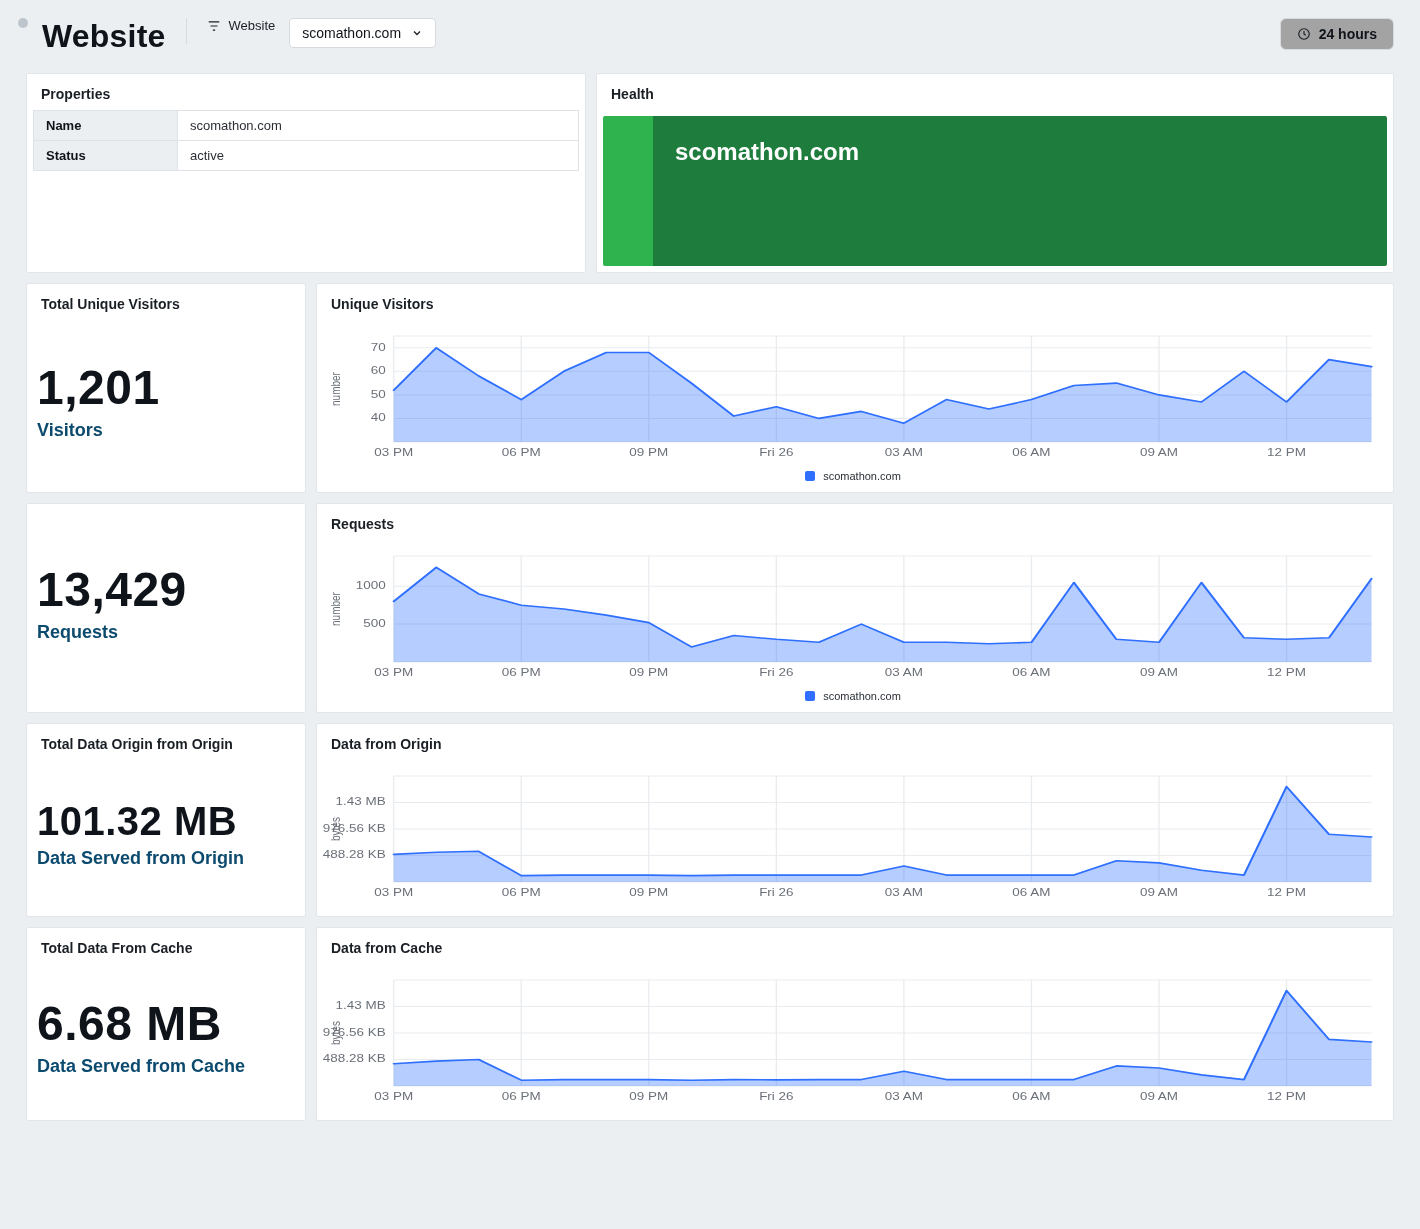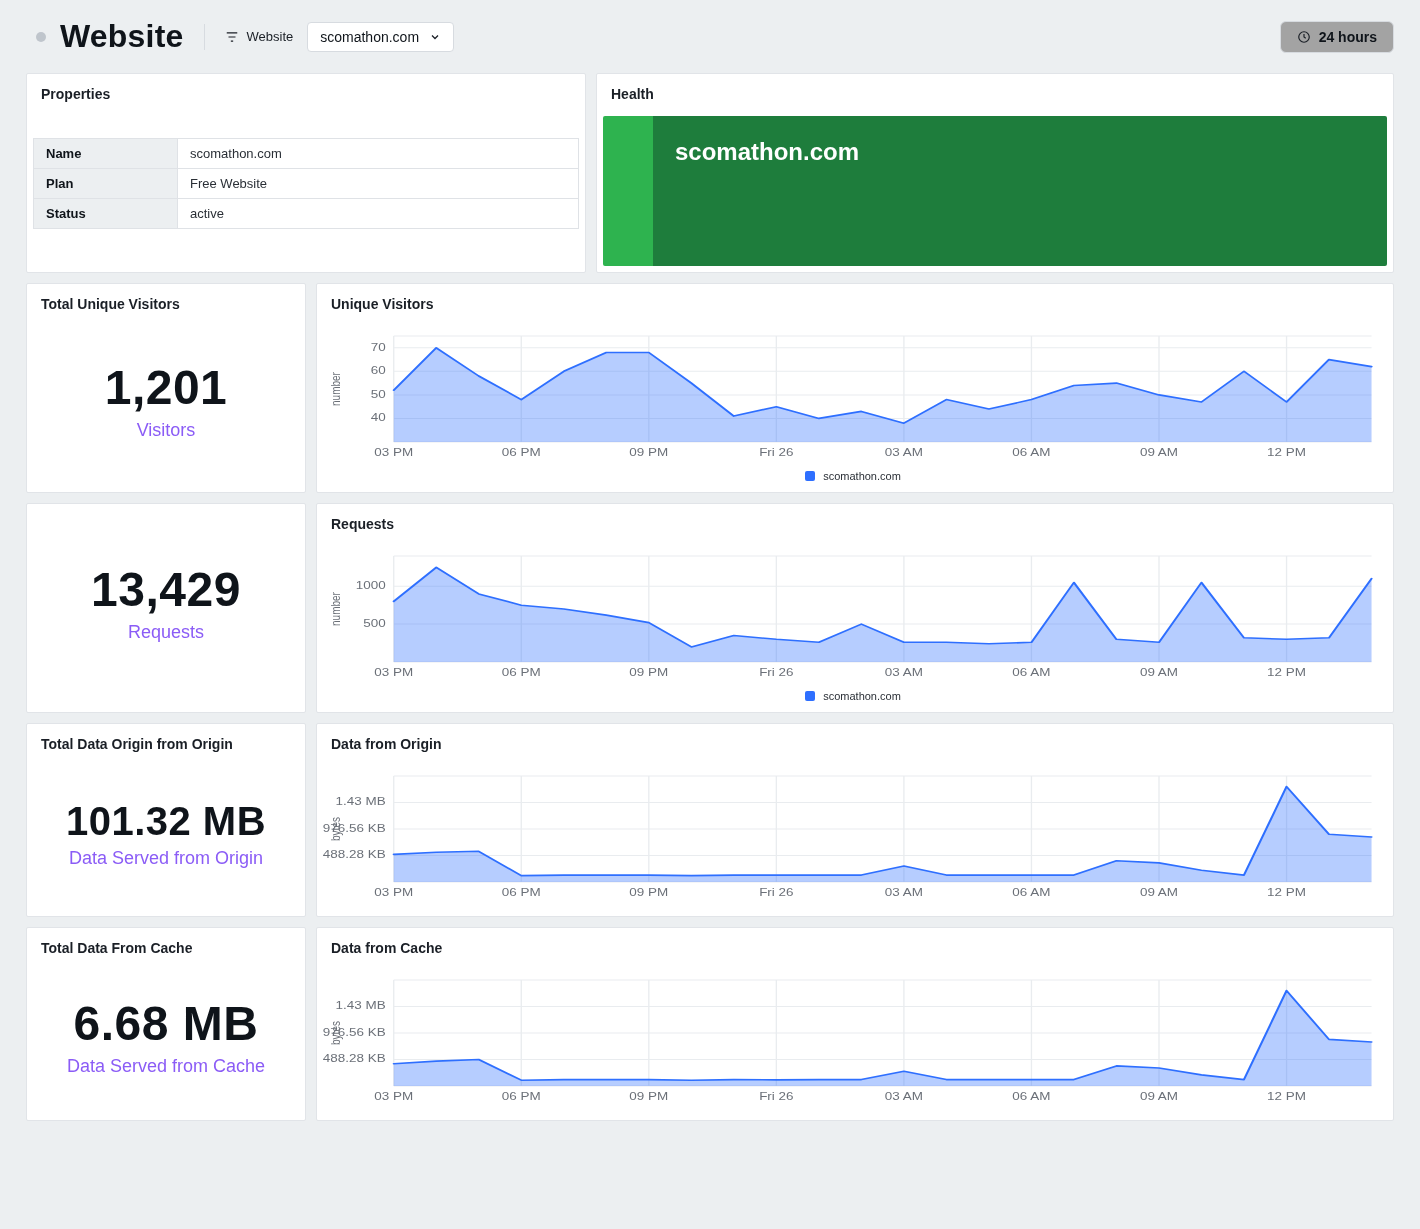--- a/index.html
+++ b/index.html
@@ -17,23 +17,22 @@
   *{box-sizing:border-box;}
   html,body{margin:0;padding:0;}
   body{
     font-family:"Helvetica Neue",Arial,sans-serif;
     background:var(--bg);
     color:var(--text);
     width:1420px;
   }
   
   .topbar{
-    display:flex;align-items:center;gap:14px;
+    display:flex;align-items:flex-start;gap:14px;
     padding:18px 26px 18px 18px;
-    margin-left:18px;
   }
   .dot{width:10px;height:10px;border-radius:50%;background:#bfc5cc;flex:0 0 auto;}
   .page-title{font-size:32px;font-weight:800;letter-spacing:.2px;}
   .vsep{width:1px;height:26px;background:#d7dbe0;margin:0 6px;}
   .chip{
     display:flex;align-items:center;gap:8px;
     font-size:13px;color:#1a1f26;
   }
   .chip .ic{display:inline-flex;align-items:center;justify-content:center;}
   .select{
@@ -79,42 +78,42 @@
     display:flex;border-radius:2px;overflow:hidden;min-height:150px;
   }
   .health-left{width:50px;background:var(--green1);}
   .health-right{flex:1;background:var(--green2);display:flex;align-items:flex-start;}
   .health-right span{color:#fff;font-weight:800;font-size:24px;padding:22px 22px;}
   .metric-grid{
     display:grid;grid-template-columns:280px 1fr;gap:10px;
     grid-column:1 / span 2;
   }
   .big-num{
-    flex:1;display:flex;flex-direction:column;justify-content:center;align-items:center;
+    flex:1;display:flex;flex-direction:column;justify-content:center;align-items:flex-start;
     padding:14px 10px 22px;
   }
   .big-num .value{font-size:48px;font-weight:800;line-height:1.05;letter-spacing:.5px;white-space:nowrap;}
   .big-num .value.sm{font-size:40px;}
-  .big-num .label{font-size:18px;color:#8b5cf6;margin-top:6px;font-weight:400;}
+  .big-num .label{font-size:18px;color:#0c4a6e;margin-top:6px;font-weight:700;}
 
   
   .chart-wrap{padding:6px 8px 10px 4px;}
   svg.chart{display:block;width:100%;height:140px;}
   .axis-label{font-size:10px;fill:#6b7078;}
   .gridline{stroke:var(--grid);stroke-width:1;}
   .seriesA{fill:rgba(46,111,255,.35);}
   .seriesL{stroke:var(--accent);stroke-width:1.6;fill:none;stroke-linejoin:round;stroke-linecap:round;}
   .legend{display:flex;justify-content:center;align-items:center;gap:8px;font-size:11px;color:#2a2f36;padding-top:4px;}
   .legend .sw{width:10px;height:10px;background:var(--accent);display:inline-block;border-radius:2px;}
 
   
   .two-cols{display:grid;grid-template-columns:560px 1fr;gap:10px;grid-column:1 / span 2;}
 
   
-  .props-panel{min-height:180px;gap:28px;}
+  .props-panel{min-height:180px;}
 
   
 </style>
 </head>
 <body>
 
 <div class="topbar">
   <span class="dot"></span>
   <span class="page-title">Website</span>
   <span class="vsep"></span>
@@ -154,24 +153,20 @@
 
   <div class="two-cols">
     <div class="panel props-panel">
       <div class="p-title">Properties</div>
       <div class="prop-wrap">
         <table class="prop-table">
           <tbody id="prop-rows">
               <tr>
                 <td class="key">Name</td>
                 <td class="val">scomathon.com</td>
-              </tr>
-              <tr>
-                <td class="key">Plan</td>
-                <td class="val">Free Website</td>
               </tr>
               <tr>
                 <td class="key">Status</td>
                 <td class="val">active</td>
               </tr>
             </tbody>
         </table>
       </div>
     </div>
 

